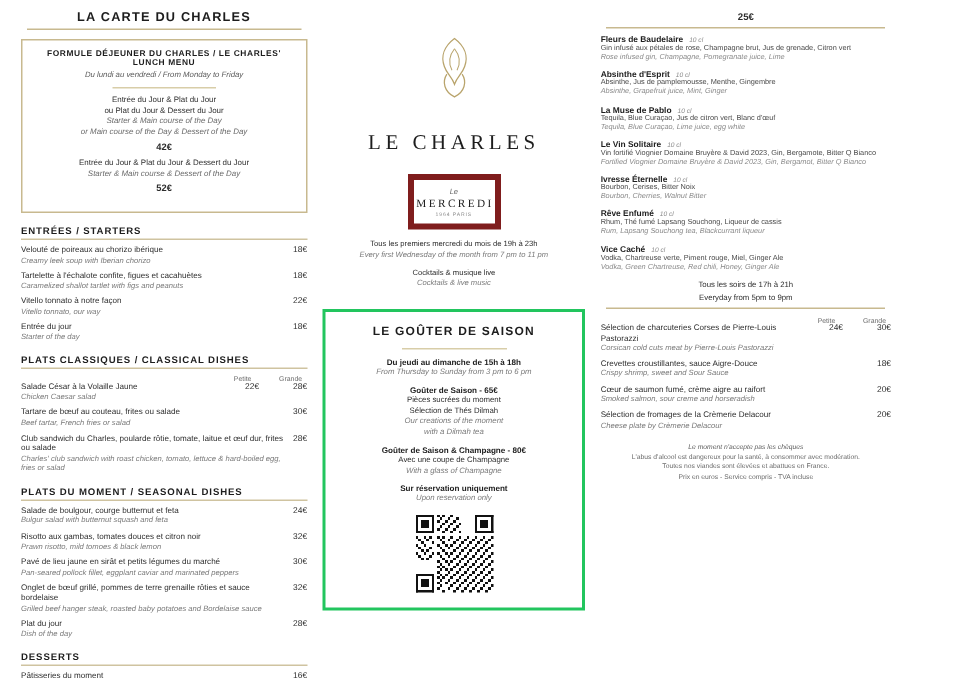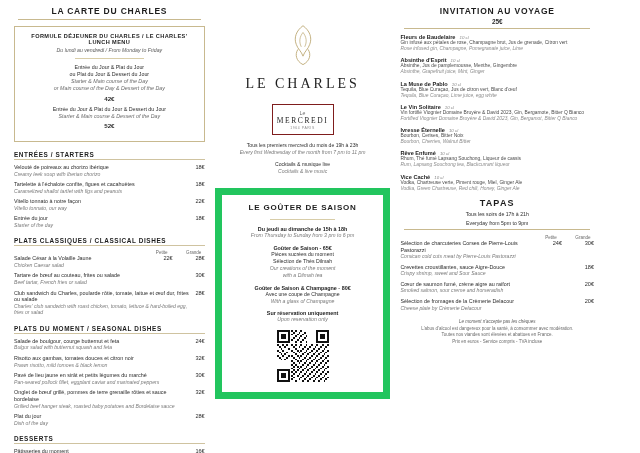--- a/index.html
+++ b/index.html
@@ -50,34 +50,34 @@
   .price-head { display:flex; justify-content:flex-end; gap:10px; font-size:4.6px; color:#6b6b6b; }
   .price-head span { width: 22px; text-align:center; }
   .dual { display:flex; gap:10px; }
   .dual span { width: 22px; text-align:right; font-size:5.6px; }
 
   
   .logo-wrap { text-align:center; margin-top: 18px; }
   .crest { width: 34px; height: 44px; margin: 0 auto; display:block; }
   .brand {
     font-size: 14px; letter-spacing: 3px; color:#1d1d1d;
-    font-family: "Liberation Serif", serif; margin-top: 8px;
+    font-family: "Liberation Serif", serif; margin-top: 20px;
   }
   .merc-box {
-    border: 1px solid #7f1d1d; width: 62px; margin: 12px auto 0;
+    border: 4px solid #7f1d1d; width: 62px; margin: 12px auto 0;
     padding: 5px 2px 4px; text-align:center;
   }
   .merc-le { font-size: 5px; font-style: italic; color:#6b6b6b; }
   .merc-name { font-size: 7.5px; letter-spacing: 1.6px; color:#1d1d1d; font-family:"Liberation Serif", serif; }
   .merc-sub { font-size: 3.4px; letter-spacing: .6px; color:#8a8a8a; margin-top:1px; }
   .merc-text { text-align:center; font-size:5.1px; color:#2d2d2d; margin-top:7px; line-height:1.45; }
   .merc-text .it { font-style: italic; color:#7a7a7a; }
 
   .gouter-box {
-    border: 7px solid #22c55e; margin-top: 12px; padding: 8px 8px 10px; text-align:center;
+    border: 2px solid #22c55e; margin-top: 12px; padding: 8px 8px 10px; text-align:center;
   }
   .gouter-title { font-size: 8px; font-weight:bold; letter-spacing:.8px; color:#1d1d1d; line-height:1.35; }
   .gouter-rule { width:45%; height:1px; background:#d8cda8; margin:6px auto; }
   .g-line { font-size:5.2px; line-height:1.4; color:#2d2d2d; }
   .g-line.it { font-style:italic; color:#7a7a7a; }
   .g-strong { font-size:5.4px; font-weight:bold; color:#1d1d1d; }
   .qr { width:52px; height:52px; margin: 6px auto 0; display:block; }
 
   
   .voy-price { text-align:center; font-size:6.4px; font-weight:bold; margin-top:2px; }
@@ -477,21 +477,20 @@
             <rect x="17" y="28" width="1" height="1"></rect>
           <rect x="20" y="28" width="1" height="1"></rect>
             <rect x="23" y="28" width="1" height="1"></rect>
             <rect x="26" y="28" width="1" height="1"></rect>
         </g>
       </svg>
     </div>
   </div>
 
   <div class="col col-right">
-    <div class="section-title">INVITATION AU VOYAGE</div>
     <div class="voy-price">25€</div>
     <div class="rule"></div>
 
     <div class="wine">
       <div class="wine-name">
           <span>Fleurs de Baudelaire</span>
           <span class="wine-vol">10 cl</span>
         </div>
       <div class="wine-desc">Gin infusé aux pétales de rose, Champagne brut, Jus de grenade, Citron vert</div>
       <div class="wine-desc it">Rose infused gin, Champagne, Pomegranate juice, Lime</div>
@@ -538,21 +537,20 @@
     </div>
     <div class="wine">
       <div class="wine-name">
           <span>Vice Caché</span>
           <span class="wine-vol">10 cl</span>
         </div>
       <div class="wine-desc">Vodka, Chartreuse verte, Piment rouge, Miel, Ginger Ale</div>
       <div class="wine-desc it">Vodka, Green Chartreuse, Red chili, Honey, Ginger Ale</div>
     </div>
 
-    <div class="tapas-title">TAPAS</div>
     <div class="tapas-hours">Tous les soirs de 17h à 21h</div>
     <div class="tapas-hours it">Everyday from 5pm to 9pm</div>
     <div class="rule"></div>
 
     <div class="price-head">
       <span>Petite</span>
       <span>Grande</span>
     </div>
     <div class="item">
       <div class="item-texts">

